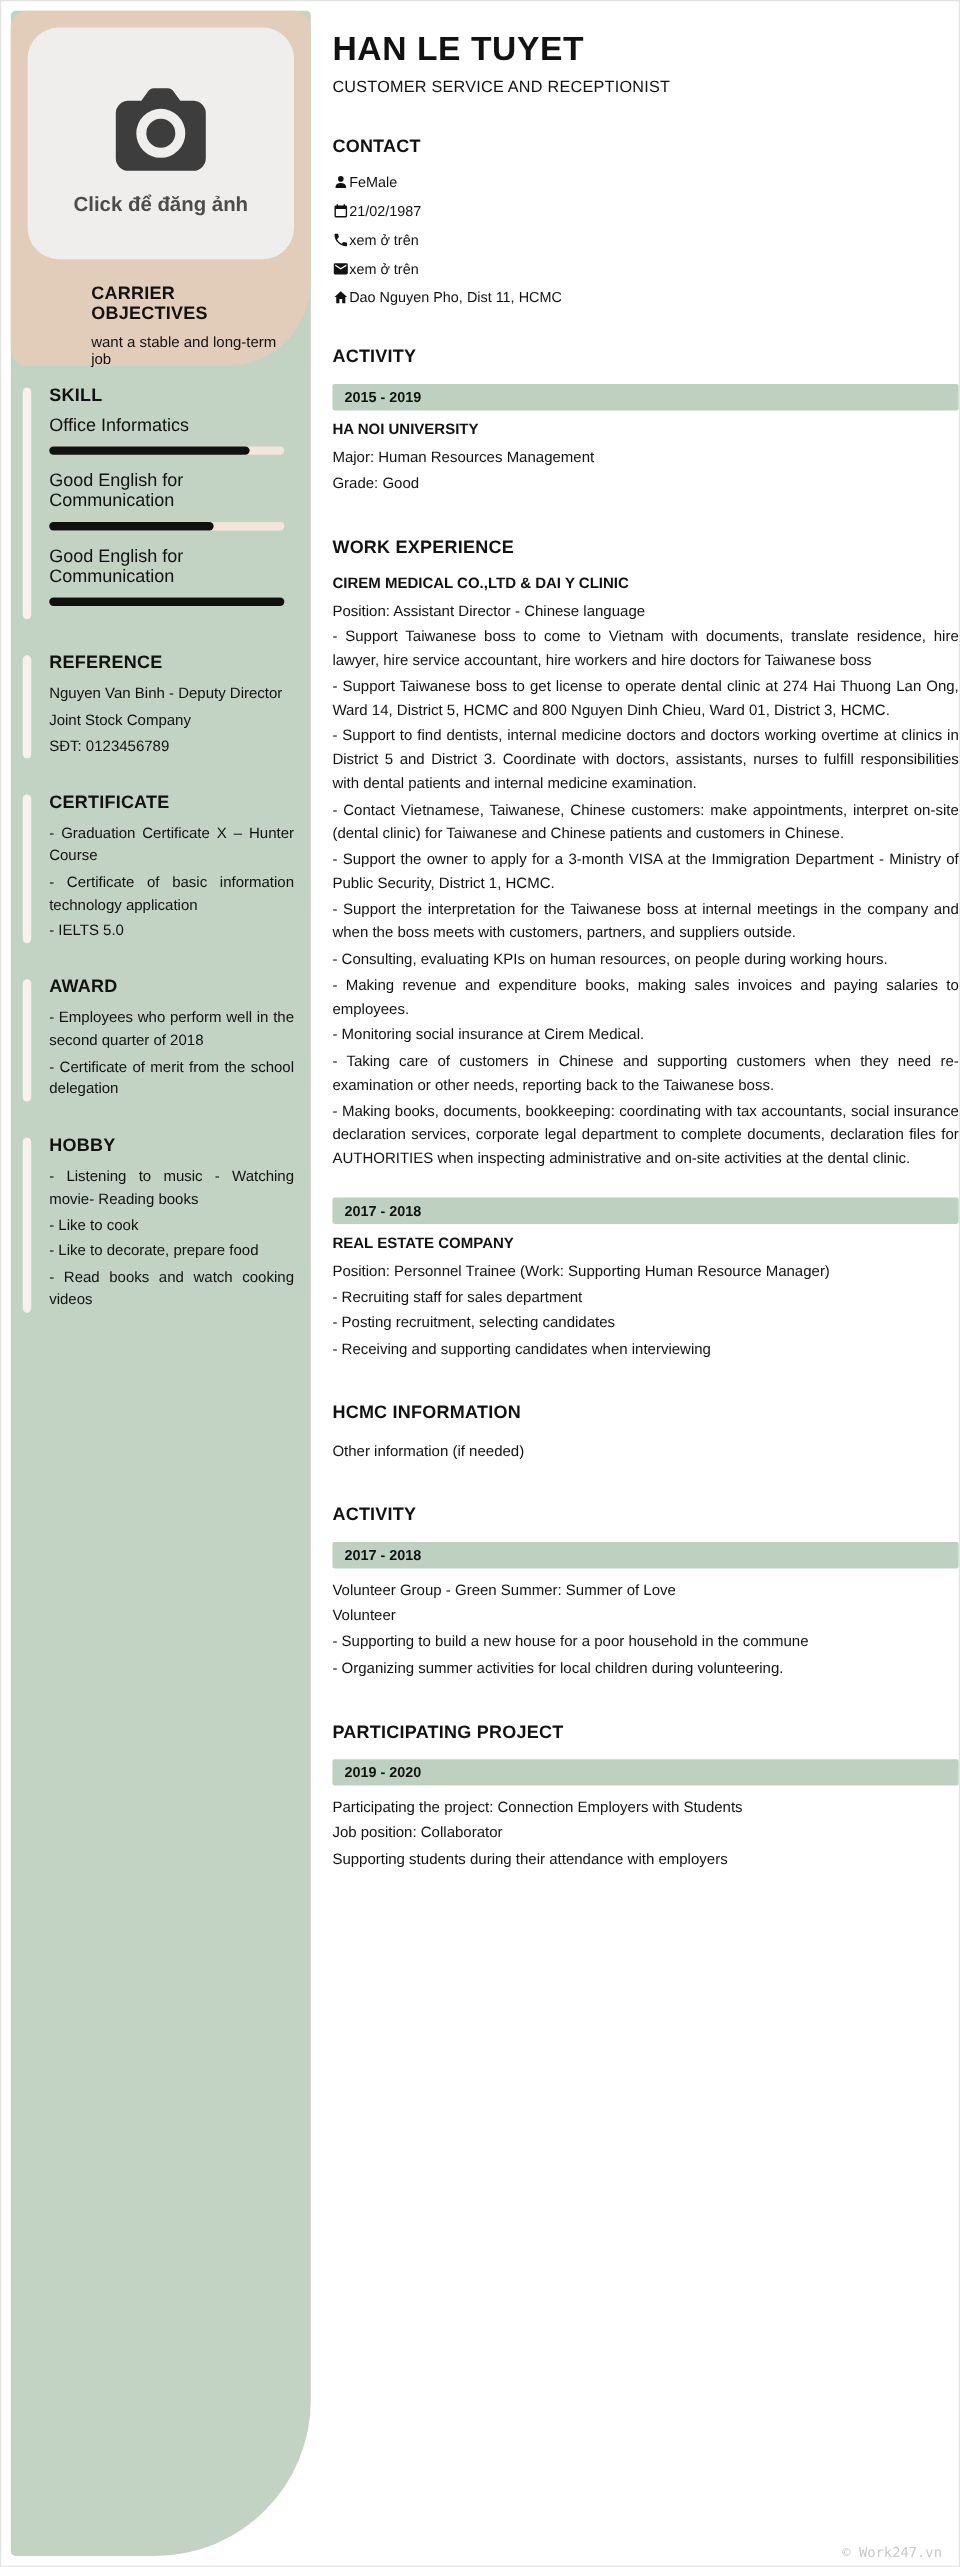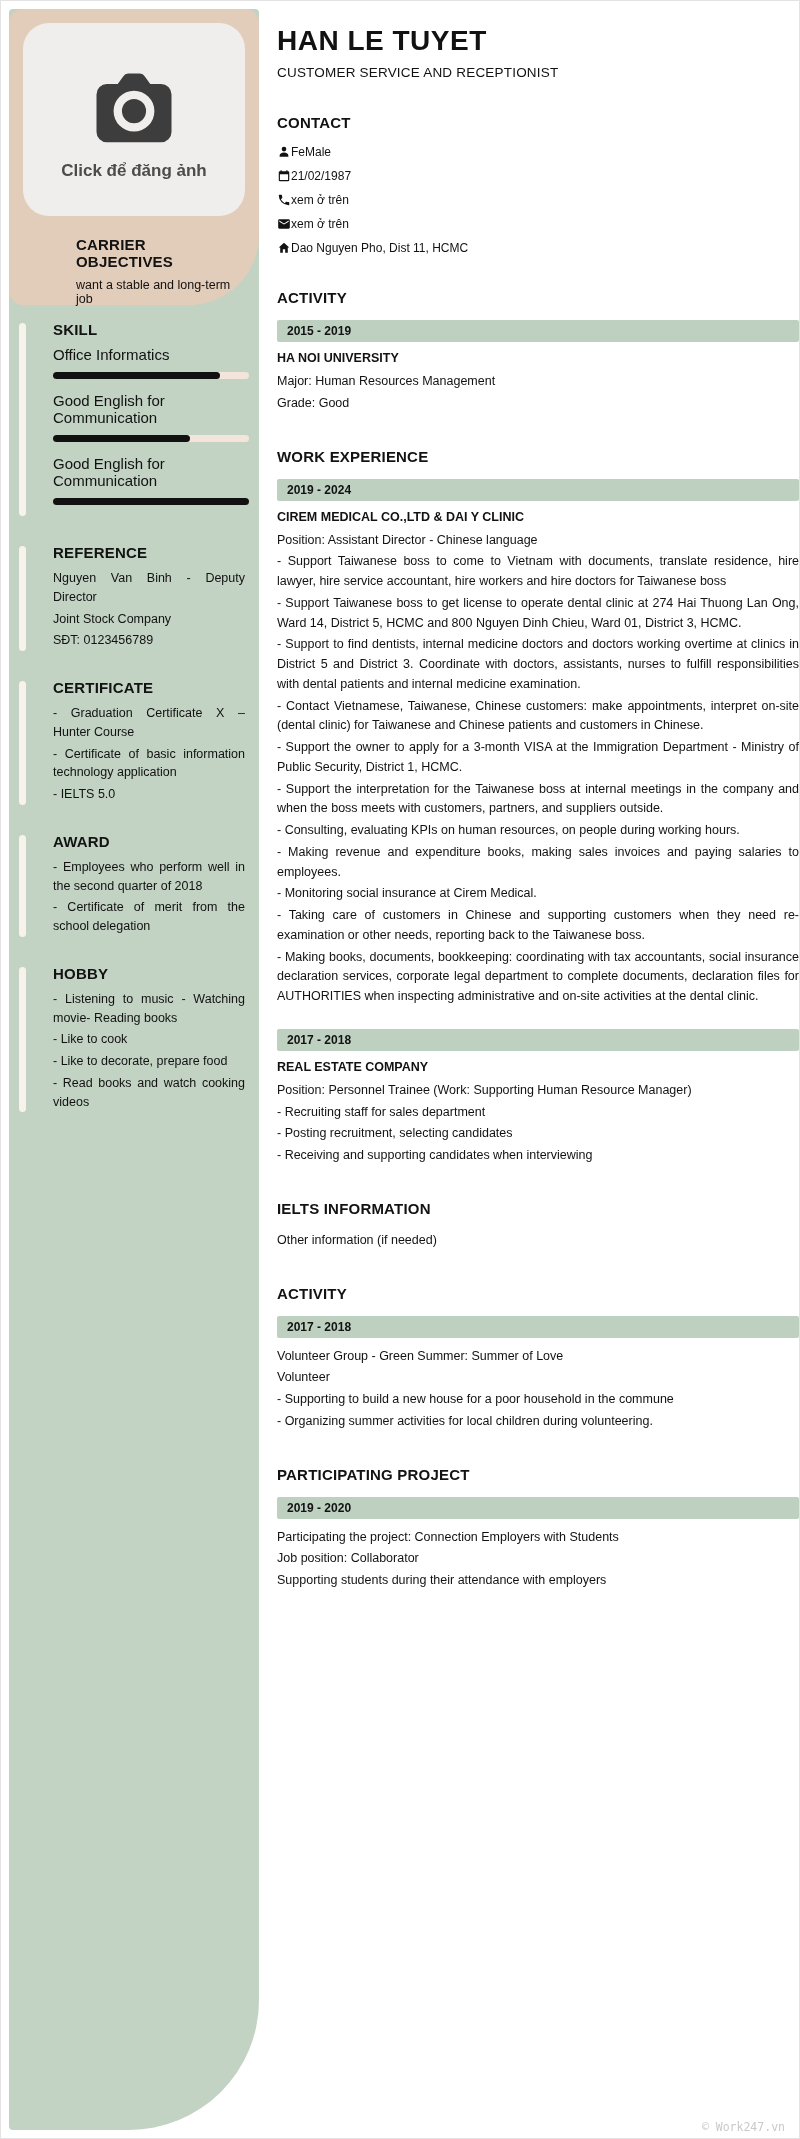--- a/index.html
+++ b/index.html
@@ -26,21 +26,21 @@
   }
   .photo-box svg { width: 118px; height: 100px; fill: #3d3d3d; }
   .photo-label { margin-top: 2px; font-size: 17px; font-weight: bold; color: #4c4c4c; }
   .objectives { padding: 6px 16px 0 22px; margin-left: 45px; }
   .side-title { font-size: 15px; font-weight: bold; margin: 0 0 8px; letter-spacing: .2px; }
   .objectives p { font-size: 12.5px; margin: 0; }
   .side-sections {
     position: absolute; top: 312px; left: 10px; right: 14px;
     display: flex; flex-direction: column; gap: 26px;
   }
-  .side-section { position: relative; padding-left: 34px; }
+  .side-section { position: relative; padding-left: 22px; }
   .side-section::before {
     content: ""; position: absolute; left: 0; top: 2px; bottom: 2px; width: 7px;
     border-radius: 4px; background: #f7f2ec;
   }
   .side-section p { font-size: 12.5px; line-height: 1.5; margin: 0 0 3px; text-align: justify; }
   .skill-row { margin-bottom: 13px; }
   .skill-label { font-size: 15px; margin: 0 0 9px; }
   .bar-track { width: 196px; height: 7px; background: #f3e5db; border-radius: 4px; }
   .bar-fill { height: 7px; background: #111; border-radius: 4px; }
   
@@ -203,21 +203,20 @@
 
       <p>Major: Human Resources Management</p>
           <p>Grade: Good</p>
         </div>
     </div>
 
     <div class="m-section">
       <h2 class="m-title">WORK EXPERIENCE</h2>
 
       <div class="job">
-        <div class="pill">2019 - 2024</div>
         <div class="company">CIREM MEDICAL CO.,LTD &amp; DAI Y CLINIC</div>
         <div class="body-text">
 
         <p>Position: Assistant Director - Chinese language</p>
             <p>- Support Taiwanese boss to come to Vietnam with documents, translate residence, hire lawyer, hire service accountant, hire workers and hire doctors for Taiwanese boss</p>
             <p>- Support Taiwanese boss to get license to operate dental clinic at 274 Hai Thuong Lan Ong, Ward 14, District 5, HCMC and 800 Nguyen Dinh Chieu, Ward 01, District 3, HCMC.</p>
             <p>- Support to find dentists, internal medicine doctors and doctors working overtime at clinics in District 5 and District 3. Coordinate with doctors, assistants, nurses to fulfill responsibilities with dental patients and internal medicine examination.</p>
             <p>- Contact Vietnamese, Taiwanese, Chinese customers: make appointments, interpret on-site (dental clinic) for Taiwanese and Chinese patients and customers in Chinese.</p>
             <p>- Support the owner to apply for a 3-month VISA at the Immigration Department - Ministry of Public Security, District 1, HCMC.</p>
             <p>- Support the interpretation for the Taiwanese boss at internal meetings in the company and when the boss meets with customers, partners, and suppliers outside.</p>
@@ -236,21 +235,21 @@
 
         <p>Position: Personnel Trainee (Work: Supporting Human Resource Manager)</p>
             <p>- Recruiting staff for sales department</p>
             <p>- Posting recruitment, selecting candidates</p>
             <p>- Receiving and supporting candidates when interviewing</p>
           </div>
       </div>
     </div>
 
     <div class="m-section">
-      <h2 class="m-title">IELTS INFORMATION</h2>
+      <h2 class="m-title">HCMC INFORMATION</h2>
       <div class="body-text">
           <p>Other information (if needed)</p>
         </div>
     </div>
 
     <div class="m-section">
       <h2 class="m-title">ACTIVITY</h2>
       <div class="pill">2017 - 2018</div>
       <div class="body-text">
 

